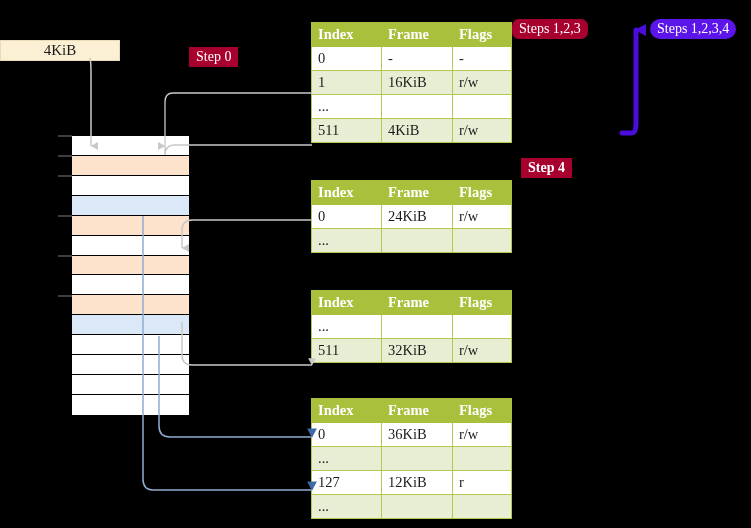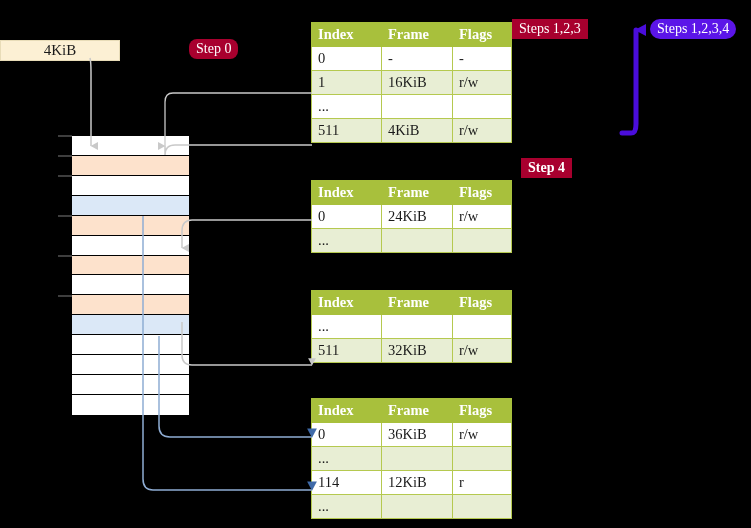--- a/index.html
+++ b/index.html
@@ -13,22 +13,22 @@
     background:#fcf0d4;border:1px solid #e8dcb8;box-sizing:border-box;
     display:flex;align-items:center;justify-content:center;
     font-size:15px;color:#1a1a1a;}
 
   
   .badge{position:absolute;display:flex;align-items:center;justify-content:center;
     font-size:14px;color:#fff;padding:2px 7px;box-sizing:border-box;
     white-space:nowrap;line-height:1.15;}
   .badge.red{background:#a8002e;}
   .badge.violet{background:#5b15e8;border-radius:10px;}
-  #badge-step0{left:189px;top:39px;border-radius:8px;}
-  #badge-steps123{left:512px;top:19px;}
+  #badge-step0{left:189px;top:47px;}
+  #badge-steps123{left:512px;top:19px;border-radius:7px;}
   #badge-steps1234{left:650px;top:19px;}
   #badge-step4{left:521px;top:158px;font-weight:bold;}
 
   
   #mem-col{position:absolute;left:71px;top:135px;width:119px;height:281px;
     border:1px solid #000;box-sizing:border-box;background:#fff;}
   .mem-row{width:100%;box-sizing:border-box;border-bottom:1px solid #000;}
   .mem-row:last-child{border-bottom:none;}
   .mem-row.white{background:#ffffff;}
   .mem-row.peach{background:#fde2cc;}
@@ -179,21 +179,21 @@
         <td class="c-index">0</td>
         <td class="c-frame">36KiB</td>
         <td class="c-flags">r/w</td>
       </tr>
       <tr class="alt">
         <td class="c-index">...</td>
         <td class="c-frame"></td>
         <td class="c-flags"></td>
       </tr>
       <tr>
-        <td class="c-index">114</td>
+        <td class="c-index">127</td>
         <td class="c-frame">12KiB</td>
         <td class="c-flags">r</td>
       </tr>
       <tr class="alt">
         <td class="c-index">...</td>
         <td class="c-frame"></td>
         <td class="c-flags"></td>
       </tr>
     </tbody>
 </table>

